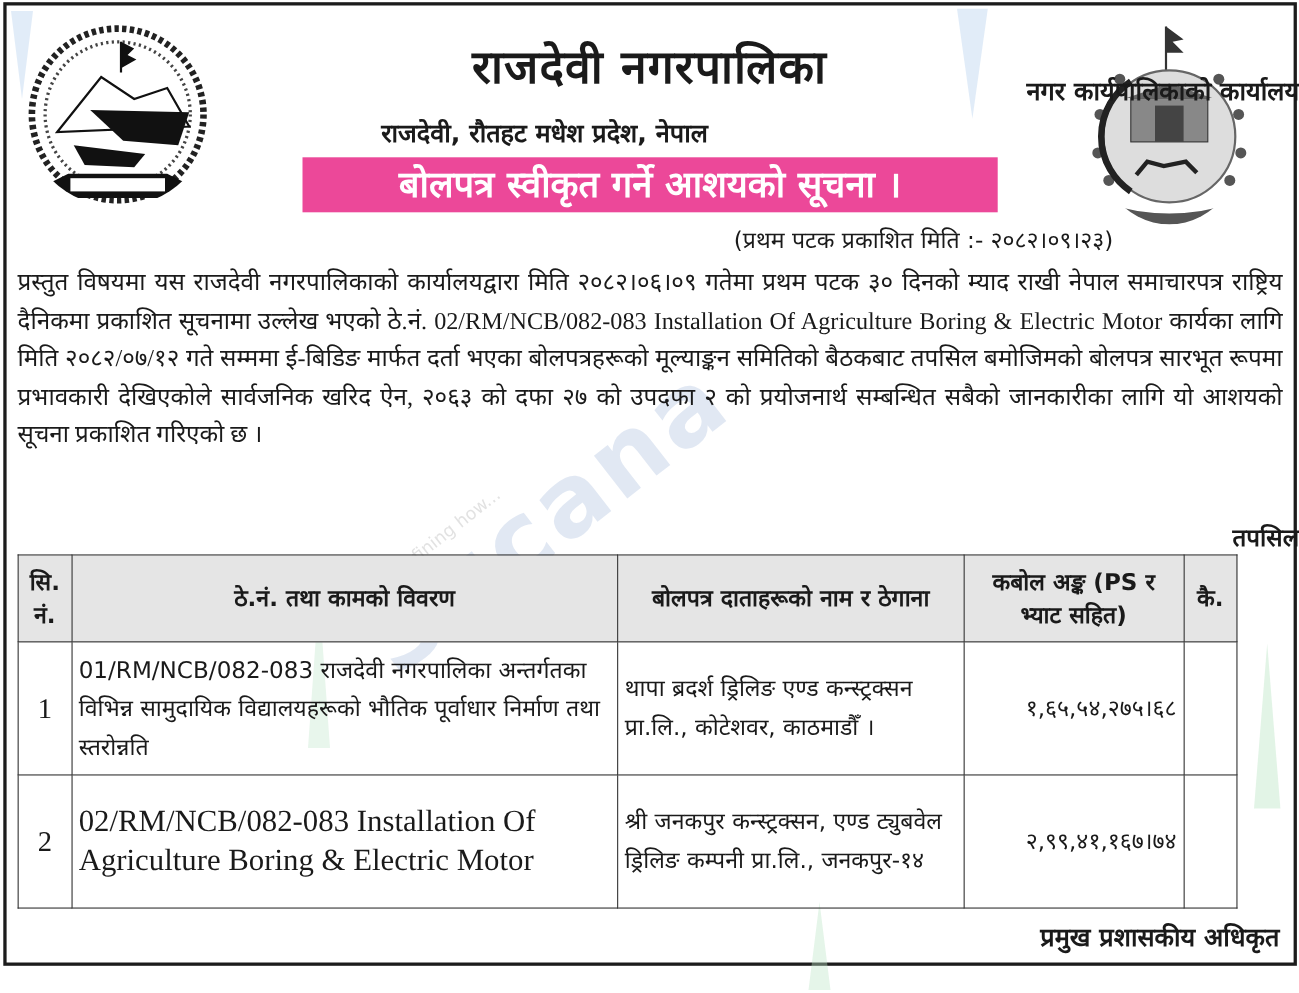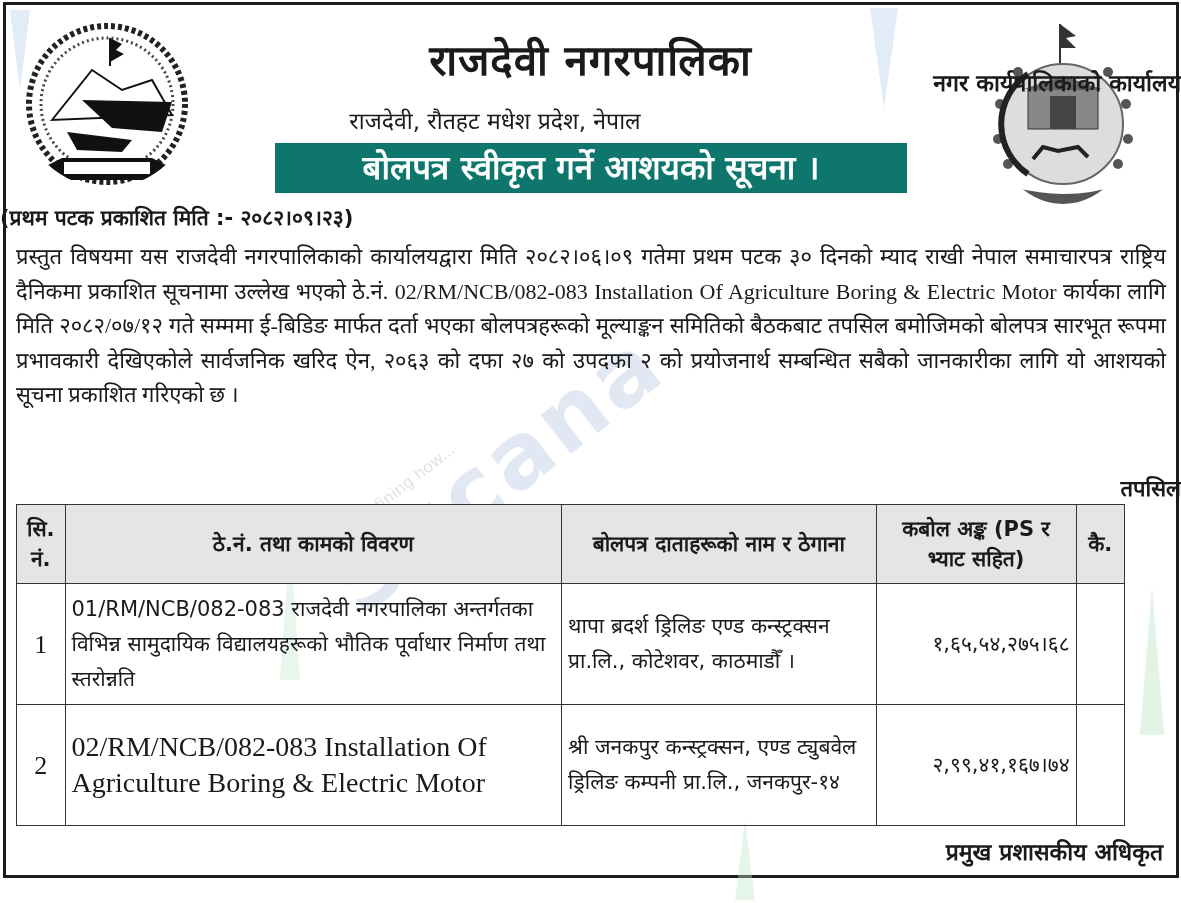--- a/index.html
+++ b/index.html
@@ -29,24 +29,24 @@
 
   
   .logo { position: absolute; border-radius: 50%; }
   .logo-left { left: 22px; top: 20px; width: 170px; height: 168px; }
   .logo-right { left: 988px; top: 14px; width: 150px; height: 190px; }
 
   
   .title { position: absolute; left: 0; width: 1181px; top: 12px; text-align: center;
            font-size: 42px; font-weight: bold; letter-spacing: 1px; margin-top: 18px; }
   .sub1 { position: absolute; left: 0; width: 1181px; top: 66px; text-align: right; font-size: 23px; font-weight: bold; }
-  .sub2 { position: absolute; left: 0; width: 990px; top: 104px; text-align: center; font-size: 23px; font-weight: normal; }
-  .banner { position: absolute; left: 275px; top: 143px; width: 632px; height: 50px; background: #0f766e;
+  .sub2 { position: absolute; left: 0; width: 990px; top: 104px; text-align: center; font-size: 23px; font-weight: bold; }
+  .banner { position: absolute; left: 275px; top: 143px; width: 632px; height: 50px; background: #ec4899;
             color: #fff; font-size: 33px; font-weight: bold; text-align: center; line-height: 50px; }
-  .pubdate { position: absolute; left: 0; width: 1012px; top: 203px; text-align: left; font-size: 21px; font-weight: bold; }
+  .pubdate { position: absolute; left: 0; width: 1012px; top: 203px; text-align: right; font-size: 21px; font-weight: normal; }
 
   
   .para { position: absolute; left: 16px; top: 240px; width: 1150px; font-size: 22px; line-height: 34.5px;
           text-align: justify; font-family: "Liberation Serif", serif; }
   .schedule { position: absolute; left: 0; width: 1181px; top: 472px; text-align: right; font-size: 22px; font-weight: bold; }
 
   
   table.tbl { position: absolute; left: 16px; top: 504px; width: 1109px; border-collapse: collapse; }
   .tbl th, .tbl td { border: 1.5px solid #333; vertical-align: middle; }
   .tbl thead th { background: #e5e5e5; font-size: 21px; font-weight: bold; text-align: center; line-height: 30px; height: 78px; padding: 0 4px; }

